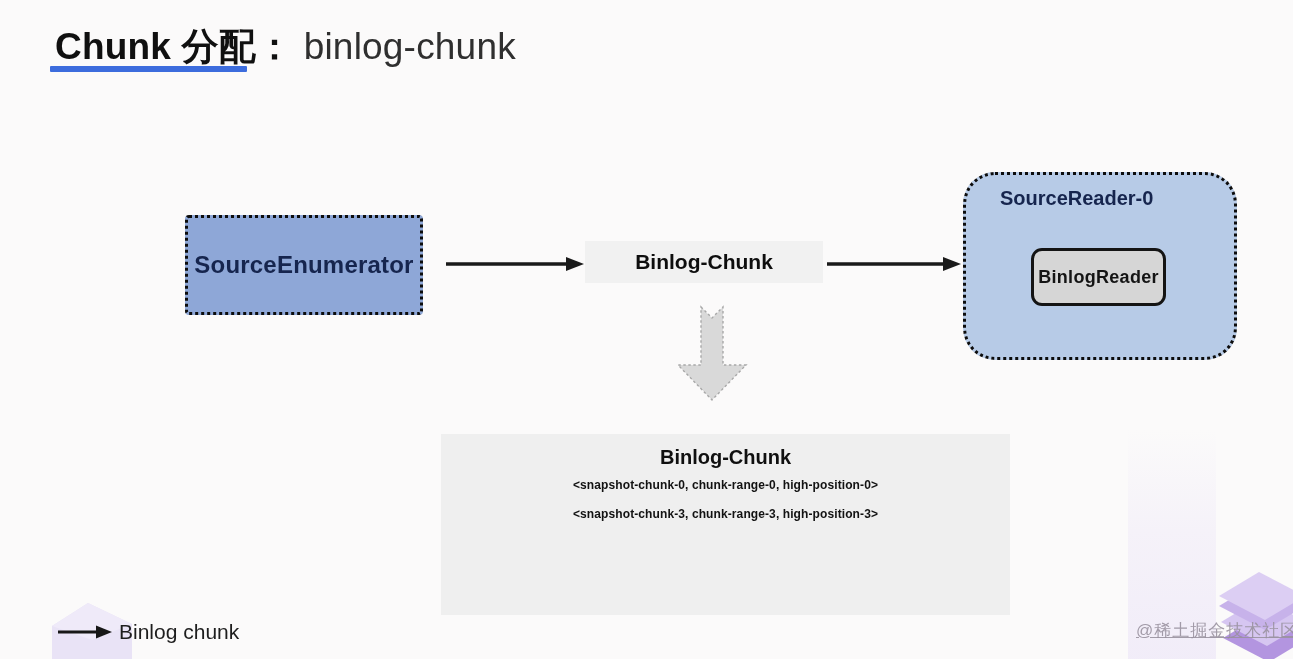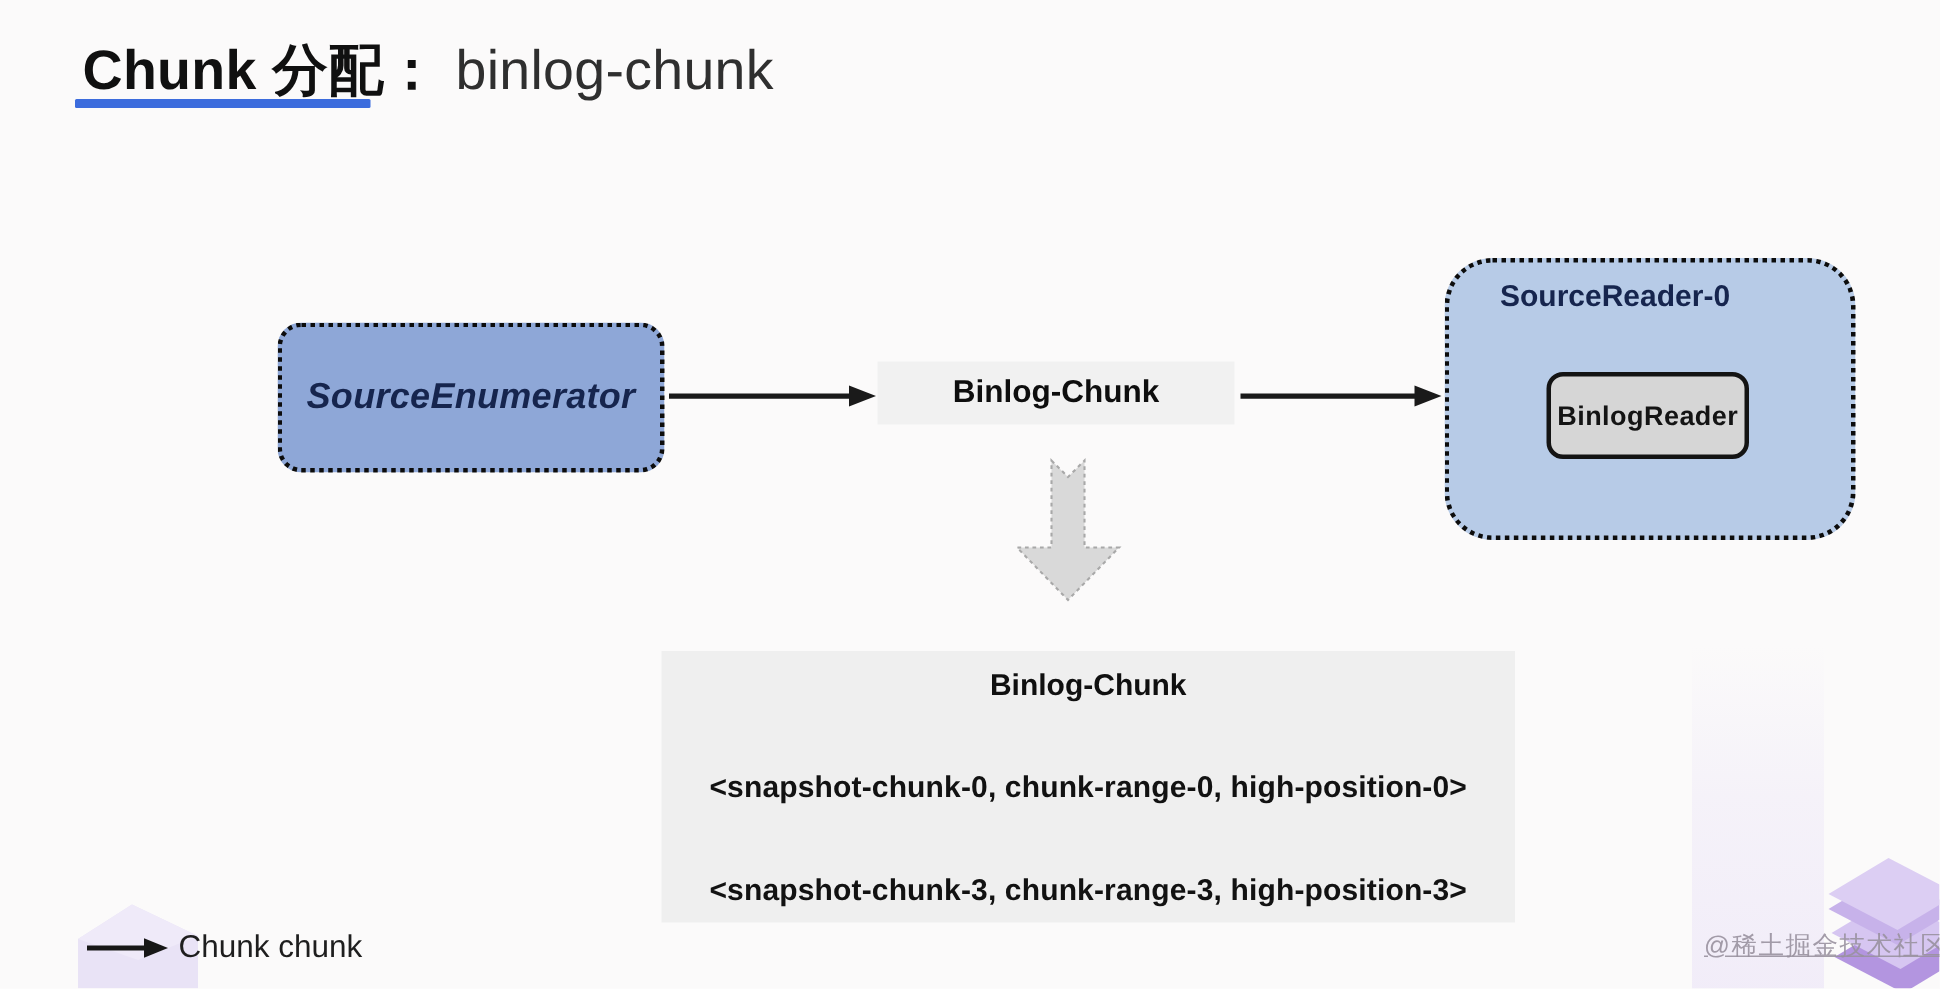--- a/index.html
+++ b/index.html
@@ -39,25 +39,25 @@
     position: absolute;
     left: 50px; top: 66px;
     width: 197px; height: 6px;
     background: var(--accent, #3c6cdd);
     border-radius: 1px;
   }
 
   
   .node-enumerator {
     position: absolute;
-    left: 185px; top: 215px; width: 258px; height: 100px;
+    left: 185px; top: 215px; width: 238px; height: 100px;
     background: var(--node-blue, #8ea7d7);
     border: 3px dotted #0c0c0c;
-    border-radius: 16px;
-    display: flex; align-items: center; justify-content: center; font-style: italic;
+    border-radius: 4px;
+    display: flex; align-items: center; justify-content: center;
   }
   .node-enumerator .lbl {
     font-weight: bold; font-size: 24px; color: #16254e; letter-spacing: 0.2px;
   }
   .chunk-label-box {
     position: absolute;
     left: 585px; top: 241px; width: 238px; height: 42px;
     background: var(--chip-gray, #f1f1f1);
     display: flex; align-items: center; justify-content: center;
   }
@@ -93,23 +93,22 @@
     position: absolute;
     left: 441px; top: 434px; width: 569px; height: 181px;
     background: var(--panel-gray, #efefef);
     text-align: center;
     padding-top: 9px;
   }
   .detail-box .detail-title {
     font-weight: bold; font-size: 20px; color: #101010; line-height: 28px;
   }
   .detail-box .detail-line {
-    font-weight: bold; font-size: 20px; color: #121212; line-height: 28.5px;
+    font-weight: bold; font-size: 12px; color: #121212; line-height: 28.5px;
     letter-spacing: 0.1px;
-    margin-top: 40px;
   }
 
   
   .legend-label {
     position: absolute;
     left: 119px; top: 620px;
     font-size: 21px; color: #1e1e1e;
   }
 
   
@@ -180,17 +179,17 @@
   <div class="detail-box">
     <div class="detail-title">Binlog-Chunk</div>
     <div class="detail-line">&lt;snapshot-chunk-0, chunk-range-0, high-position-0&gt;</div>
     <div class="detail-line">&lt;snapshot-chunk-3, chunk-range-3, high-position-3&gt;</div>
   </div>
 
   <svg class="arrow-svg" style="left:56px; top:623px;" width="58" height="18" viewBox="0 0 58 18">
     <line x1="2" y1="9" x2="42" y2="9" stroke="#171717" stroke-width="3.2"></line>
     <polygon points="40,2.5 56,9 40,15.5" fill="#171717"></polygon>
   </svg>
-  <div class="legend-label">Chunk chunk</div>
+  <div class="legend-label">Binlog chunk</div>
 
   <div class="watermark">@稀土掘金技术社区</div>
 
 </div>
 
 </body></html>

